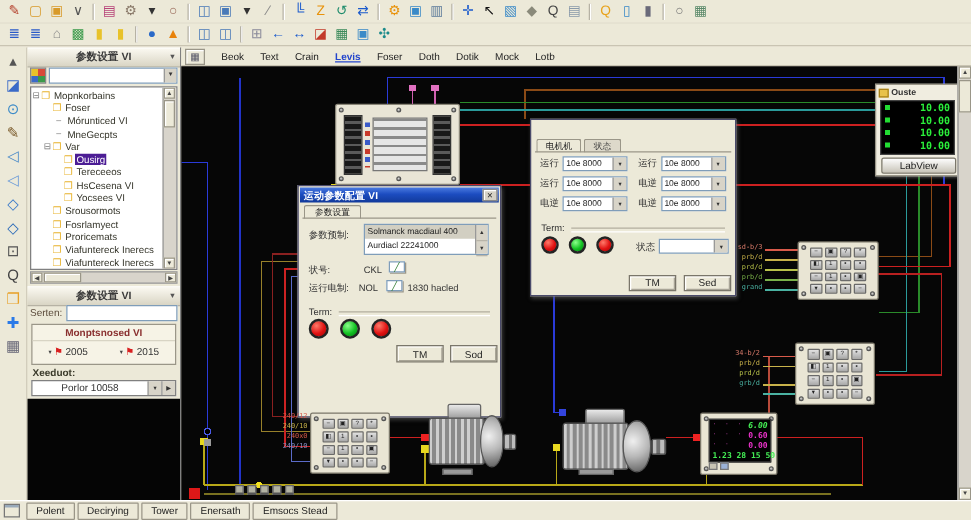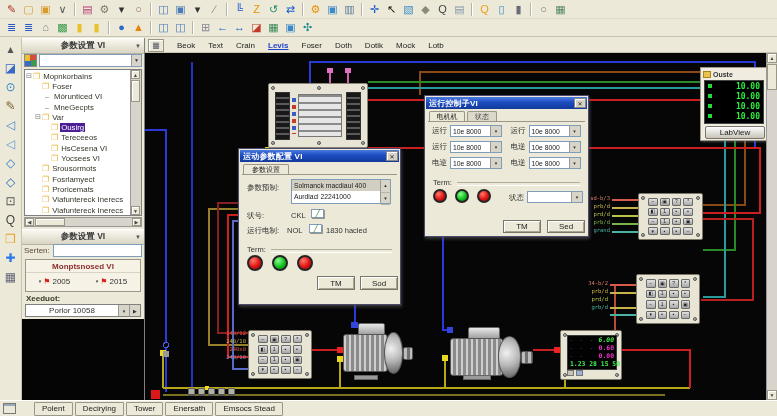--- a/index.html
+++ b/index.html
@@ -568,21 +568,21 @@
     <div class="slats"></div>
     <div class="colR"></div>
     <div class="screw" style="left:2px;top:2px;"></div>
     <div class="screw" style="right:2px;top:2px;"></div>
     <div class="screw" style="left:2px;bottom:2px;"></div>
     <div class="screw" style="right:2px;bottom:2px;"></div>
     <div class="screw" style="left:48px;top:2px;"></div>
     <div class="screw" style="left:48px;bottom:2px;"></div>
   </div>
 
-  <div class="dlg" style="left:93px;top:95px;width:163px;height:157px;">
+  <div class="dlg" style="left:93px;top:95px;width:163px;height:186px;">
     <div class="tbar">
       <span class="tt">运动参数配置 VI</span>
       <span class="x">✕</span>
     </div>
     <div class="tab" style="left:4px;top:15px;width:46px;">
         <span>参数设置</span>
       </div>
     <div class="tabline" style="top:25px;"></div>
     <div class="flbl" style="left:8px;top:34px;">参数预制:</div>
     <div class="lst" style="left:52px;top:30px;width:100px;height:25px;">
@@ -606,24 +606,20 @@
     <div class="flbl" style="left:8px;top:96px;">Term:</div>
     <div class="term-line" style="left:32px;right:8px;top:100px;"></div>
     <div class="led r" style="left:8px;top:106px;width:16px;height:16px;"></div>
     <div class="led g" style="left:33px;top:106px;width:16px;height:16px;"></div>
     <div class="led r" style="left:58px;top:106px;width:16px;height:16px;"></div>
     <div class="btn3d" style="left:78px;top:127px;width:38px;height:14px;">TM</div>
     <div class="btn3d" style="left:121px;top:127px;width:38px;height:14px;">Sod</div>
   </div>
 
   <div class="dlg" style="left:279px;top:42px;width:165px;height:142px;">
-    <div class="tbar">
-      <span class="tt">运行控制子VI</span>
-      <span class="x">✕</span>
-    </div>
     <div class="tab" style="left:4px;top:15px;width:36px;">
         <span>电机机</span>
       </div>
     <div class="tab inactive" style="left:42px;top:15px;width:30px;">
         <span>状态</span>
       </div>
     <div class="tabline" style="top:25px;"></div>
     <div style="position:absolute;left:4px;top:29px;width:157px;display:grid;grid-template-columns:1fr 1fr;row-gap:4px;">
 
         <div style="display:flex;align-items:center;gap:3px;height:12px;">
@@ -973,21 +969,21 @@
 </div>
 
 <div class="cscroll">
   <div class="sb up">▲</div>
   <div class="th"></div>
   <div class="sb dn">▼</div>
 </div>
 
 <div class="taskbar">
   <div class="tb-ico"></div>
-  <div style="display:flex;gap:2px;margin-left:16px;">
+  <div style="display:flex;gap:2px;margin-left:3px;">
 
   <div class="ttab">Polent</div>
       <div class="ttab">Decirying</div>
       <div class="ttab">Tower</div>
       <div class="ttab">Enersath</div>
       <div class="ttab">Emsocs Stead</div>
     </div>
 </div>
 
 </body></html>

